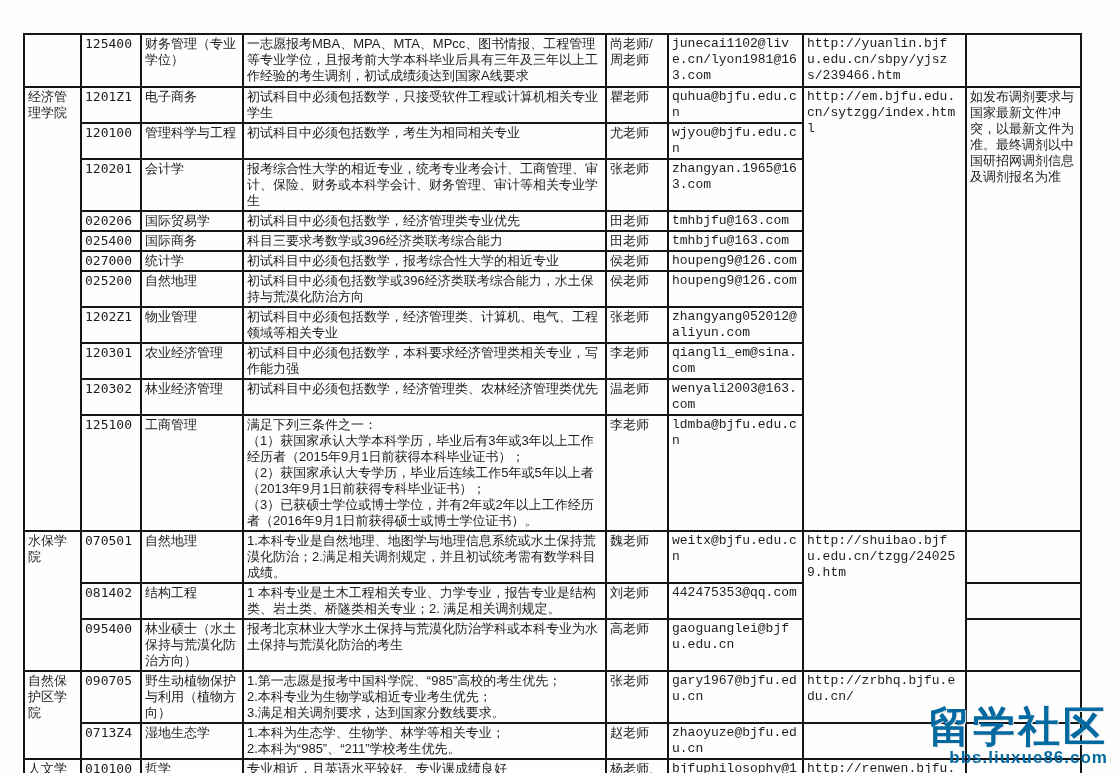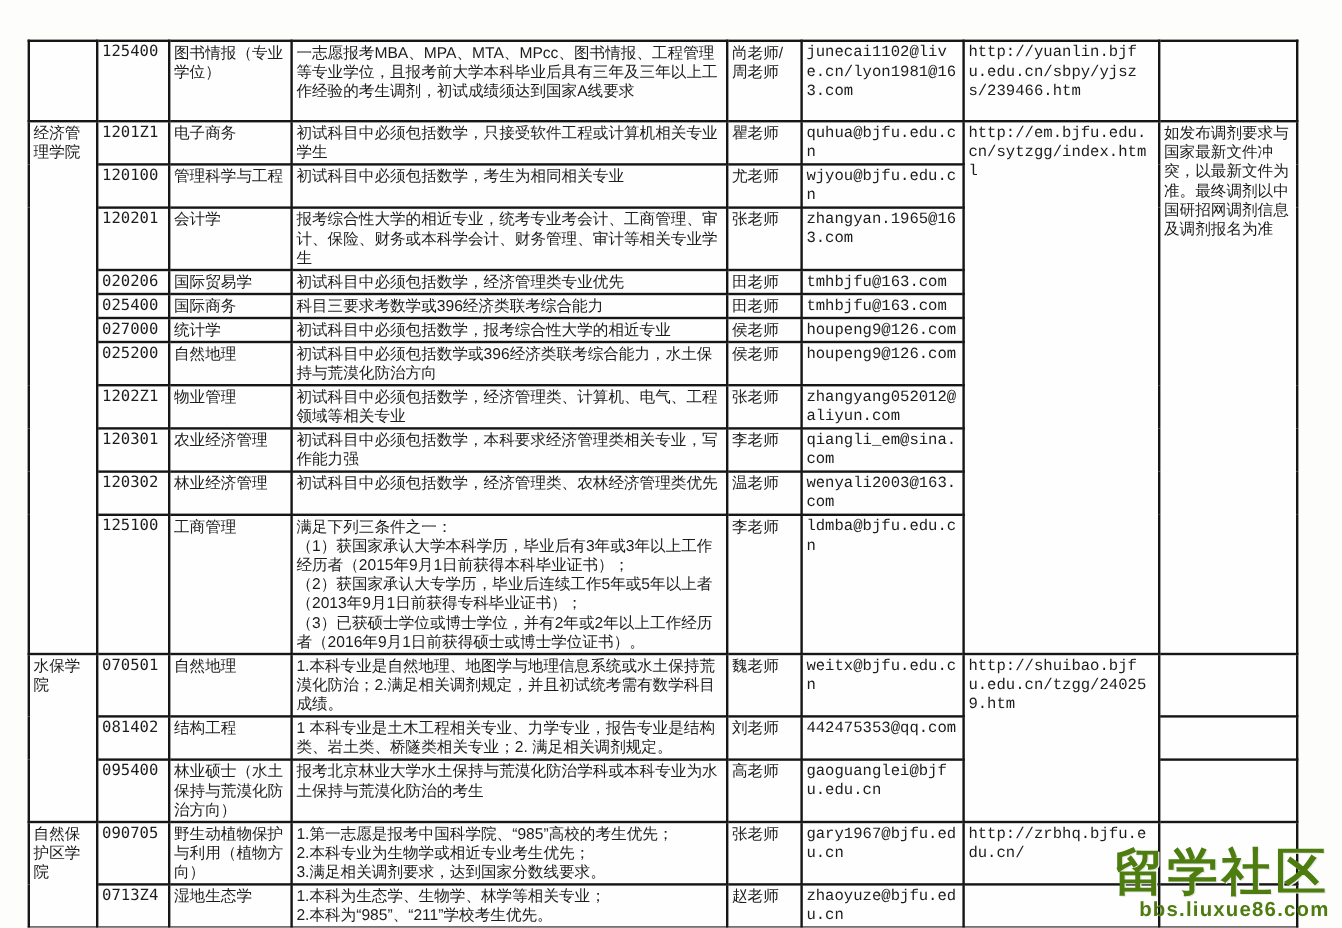--- a/index.html
+++ b/index.html
@@ -34,21 +34,21 @@
     font-family: Liberation Mono, monospace;
     font-size: 11px;
     line-height: 15px;
     padding: 1px 2px;
     word-break: break-all;
   }
   .watermark {
     position: absolute;
     right: 10px; bottom: 6px;
     text-align: right;
-    color: #4d7c0f;
+    color: #0369a1;
     font-weight: bold;
     line-height: 1.05;
     user-select: none;
   }
   .wm-title { font-size: 42px; letter-spacing: 3px; text-shadow: 1px 1px 0 #e8e8e8; }
   .wm-url   { font-size: 17px; letter-spacing: 1px; }
 </style>
 </head>
 <body>
 
@@ -58,24 +58,24 @@
       <col style="width:57px">
         <col style="width:60px">
         <col style="width:102px">
         <col style="width:363px">
       <col style="width:62px">
         <col style="width:135px">
         <col style="width:163px">
         <col style="width:115px">
     </colgroup>
     <tbody>
-      <tr style="height:67px">
+      <tr style="height:53px">
         <td class="cjk"></td>
         <td class="code">125400</td>
-        <td class="cjk">图书情报（专业学位）</td>
+        <td class="cjk">财务管理（专业学位）</td>
         <td class="cjk">一志愿报考MBA、MPA、MTA、MPcc、图书情报、工程管理等专业学位，且报考前大学本科毕业后具有三年及三年以上工作经验的考生调剂，初试成绩须达到国家A线要求</td>
         <td class="cjk">尚老师/
 周老师</td>
         <td class="mono">junecai1102@live.cn/lyon1981@163.com</td>
         <td class="mono">http://yuanlin.bjfu.edu.cn/sbpy/yjszs/239466.htm</td>
         <td class="cjk"></td>
       </tr>
       <tr style="height:32px">
         <td class="cjk" rowspan="11">经济管理学院</td>
         <td class="code">1201Z1</td>

